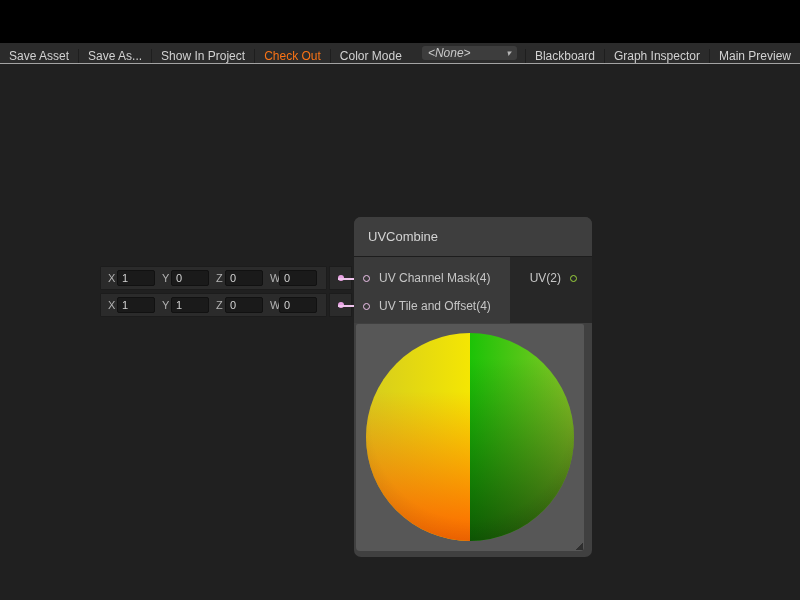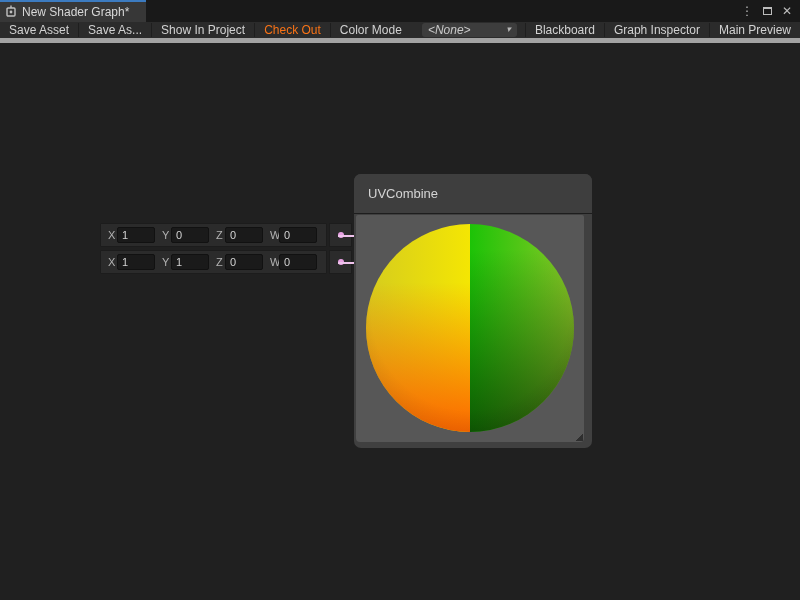--- a/index.html
+++ b/index.html
@@ -18,22 +18,22 @@
   .tabbar{height:22px;background:#191919;display:flex;align-items:stretch;}
   .tab{width:146px;background:#373737;border-top:2px solid var(--accent-blue);
        display:flex;align-items:center;gap:5px;padding-left:5px;cursor:pointer;}
   .tab-title{font-size:12px;color:#d8d8d8;white-space:nowrap;}
   .win-controls{margin-left:auto;display:flex;align-items:center;gap:4px;padding-right:5px;}
   .wc{width:16px;height:18px;display:flex;align-items:center;justify-content:center;
       color:#bdbdbd;font-size:12px;cursor:pointer;}
   .maximize-box{width:9px;height:8px;border:1px solid #bdbdbd;border-top-width:2px;}
 
   
-  .toolbar{height:21px;background:#2b2b2b;border-bottom:5px solid #a3a3a3;
-           display:flex;align-items:center;font-size:12px;color:#d2d2d2;}
+  .toolbar{height:21px;background:#2b2b2b;border-bottom:1px solid #a3a3a3;
+           display:flex;align-items:flex-end;font-size:12px;color:#d2d2d2;margin-top:43px;}
   .tbtn{display:flex;align-items:center;padding:0 9px;border-right:1px solid #1e1e1e;
         cursor:pointer;white-space:nowrap;}
   .tbtn:last-child{border-right:none;}
   .tbtn.bl{border-left:1px solid #1e1e1e;margin-left:-1px;}
   .tbtn.disabled{color:#f97316;cursor:default;}
   .toolbar-spacer{flex:1;}
   .cm-label{display:flex;align-items:center;padding:0 20px 0 8px;}
   .dropdown{width:95px;margin:2px 9px 3px 0;background:#3d3d3d;border-radius:3px;
             display:flex;align-items:center;padding:0 6px;color:#c9c9c9;cursor:pointer;font-style:italic;}
   .dd-arrow{margin-left:auto;font-size:9px;color:#b5b5b5;line-height:1;}
@@ -96,39 +96,20 @@
       linear-gradient(to right, var(--sphere-green), var(--sphere-green-yellow));}
   .sphere-shade{position:absolute;left:10px;top:9px;width:208px;height:208px;
       border-radius:50%;pointer-events:none;
       background:radial-gradient(circle at 50% 42%, rgba(0,0,0,0) 62%, rgba(0,0,0,0.2) 100%);}
 </style>
 </head>
 <body>
 
 <div class="window">
 
-  <div class="tabbar">
-    <div class="tab">
-      <span class="tab-icon">
-        <svg width="12" height="12" viewBox="0 0 12 12">
-          <line x1="6" y1="0.5" x2="6" y2="3" stroke="#c0c0c0" stroke-width="1.4"></line>
-          <rect x="2" y="3" width="8" height="8" rx="1" fill="none" stroke="#c0c0c0" stroke-width="1.4"></rect>
-          <circle cx="6" cy="7" r="1.4" fill="#c0c0c0"></circle>
-        </svg>
-      </span>
-      <span class="tab-title">New Shader Graph*</span>
-    </div>
-    <div class="win-controls">
-      <span class="wc">⋮</span>
-      <span class="wc">
-          <span class="maximize-box"></span>
-        </span>
-      <span class="wc">✕</span>
-    </div>
-  </div>
 
   <div class="toolbar">
     <div class="tbtn">Save Asset</div>
     <div class="tbtn">Save As...</div>
     <div class="tbtn">Show In Project</div>
     <div class="tbtn disabled">Check Out</div>
     <div class="toolbar-spacer"></div>
     <div class="cm-label">Color Mode</div>
     <div class="dropdown">
       <span>&lt;None&gt;</span>
@@ -185,20 +166,38 @@
         <span class="pdot"></span>
       </div>
 
     <div class="edge e1"></div>
     <div class="edge e2"></div>
 
     <div class="node">
       <div class="node-header">
         <span>UVCombine</span>
       </div>
+      <div class="node-ports">
+        <div class="inputs">
+          <div class="port-row">
+            <span class="ring"></span>
+            <span class="port-label">UV Channel Mask(4)</span>
+          </div>
+          <div class="port-row">
+            <span class="ring"></span>
+            <span class="port-label">UV Tile and Offset(4)</span>
+          </div>
+        </div>
+        <div class="outputs">
+          <div class="out-row">
+            <span class="out-label">UV(2)</span>
+            <span class="ring green"></span>
+          </div>
+        </div>
+      </div>
       <div class="preview">
         <div class="sphere">
           <div class="half left"></div>
           <div class="half right"></div>
         </div>
         <div class="sphere-shade"></div>
       </div>
     </div>
 
   </div>

